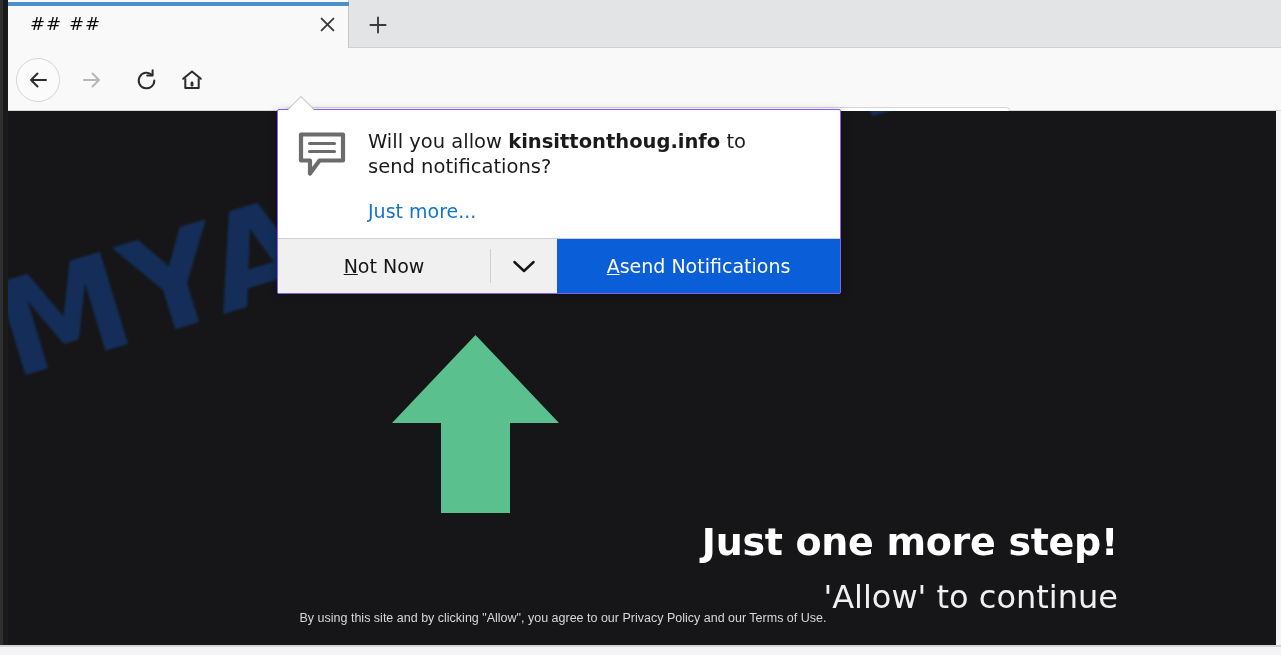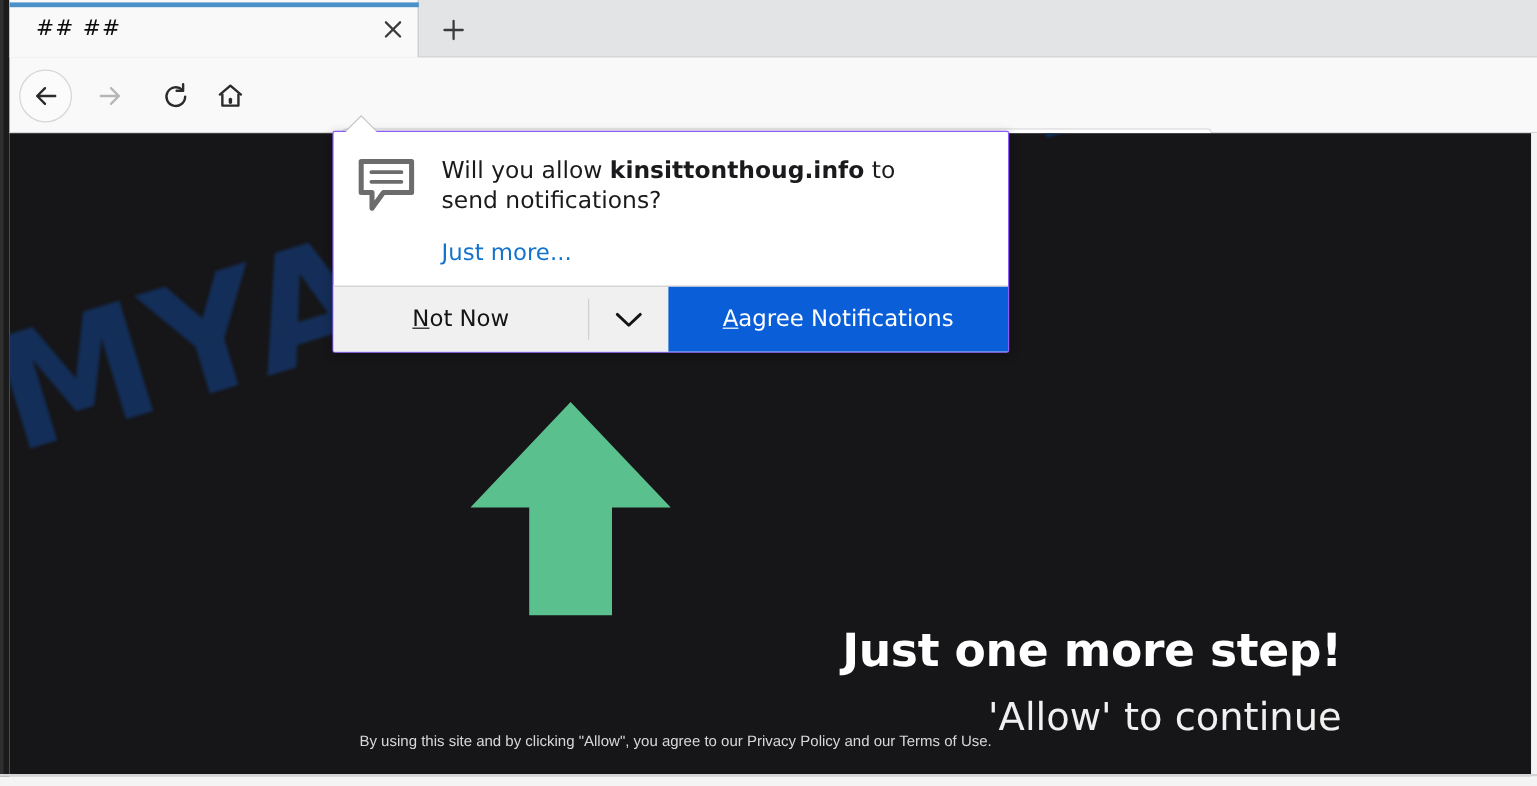--- a/index.html
+++ b/index.html
@@ -535,18 +535,18 @@
           <span>ot Now</span>
       </div>
       <div id="popup-menu-divider"></div>
       <div id="popup-dropdown-button">
         <svg width="26" height="16" viewBox="0 0 26 16" aria-hidden="true">
           <path d="M3.4 4 L13 13 L22.6 4" stroke="#141415" stroke-width="2.4" fill="none" stroke-linecap="round" stroke-linejoin="round"></path>
         </svg>
       </div>
       <div id="allow-notifications-button">
         <span class="accesskey">A</span>
-          <span>agree Notifications</span>
+          <span>send Notifications</span>
       </div>
     </div>
   </div>
 
 </div>
 
 </body></html>

